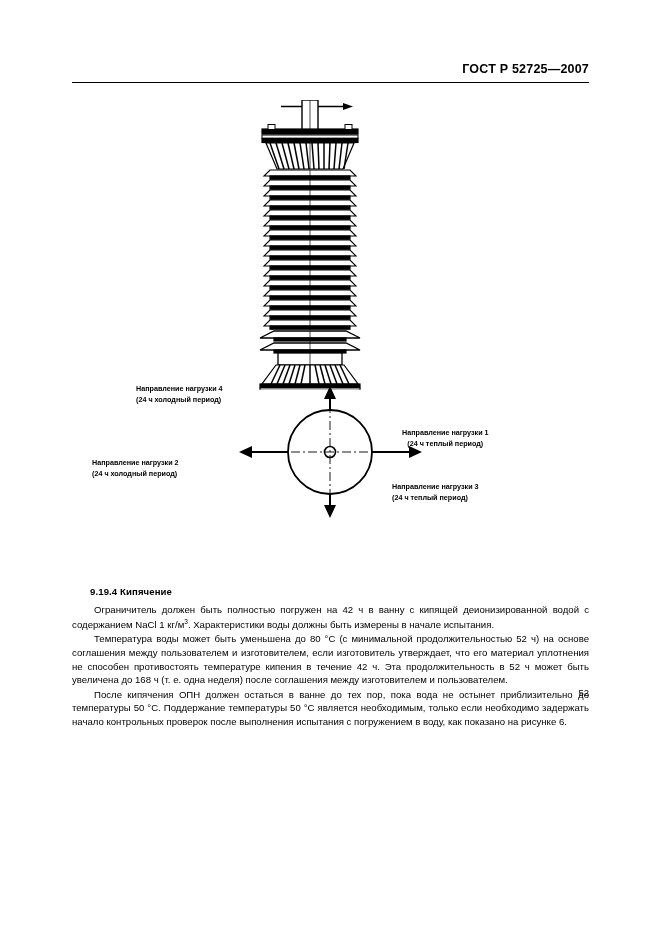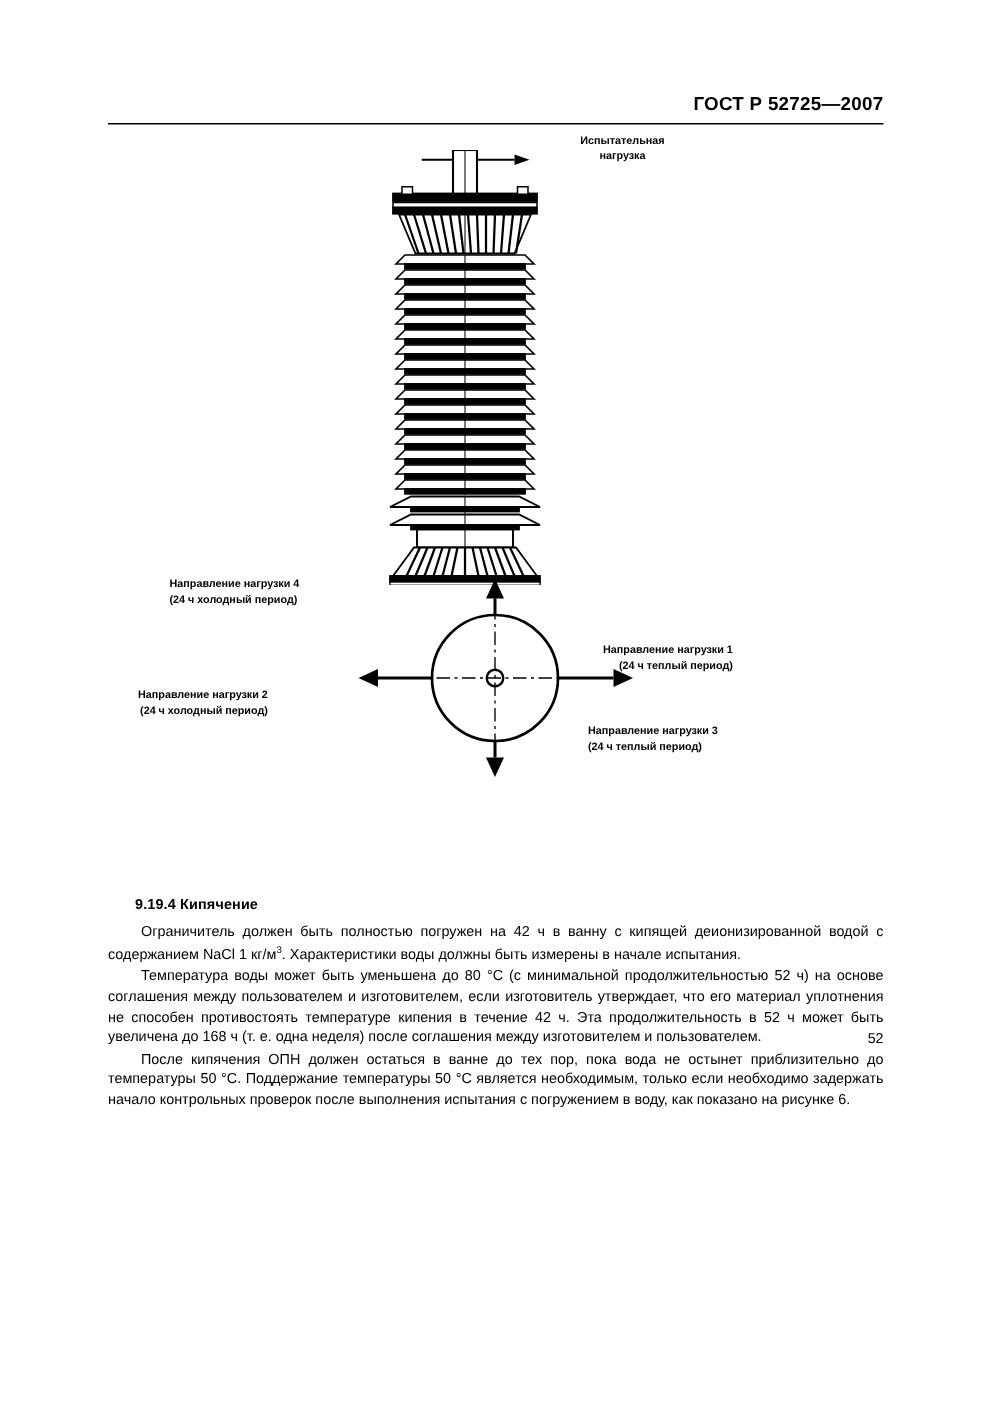--- a/index.html
+++ b/index.html
@@ -83,24 +83,24 @@
     width: 517px;
     height: 140px;
   }
   .dir-label {
     position: absolute;
     font-size: 7.2px;
     font-weight: bold;
     line-height: 1.5;
     white-space: nowrap;
   }
-  .dir-1 { left: 330px; top: 46px; text-align: right; }
-  .dir-2 { left: 20px;  top: 76px; text-align: right; }
+  .dir-1 { left: 330px; top: 46px; text-align: center; }
+  .dir-2 { left: 20px;  top: 76px; text-align: left; }
   .dir-3 { left: 320px; top: 100px; text-align: left; }
-  .dir-4 { left: 41px;  top: 2px;  text-align: left; }
+  .dir-4 { left: 64px;  top: 2px;  text-align: left; }
 
   
   .fig-caption {
     position: absolute;
     top: 448px;
     left: 0;
     width: 517px;
     text-align: center;
     font-size: 8.1px;
     line-height: 1.4;
@@ -109,21 +109,21 @@
   
   .body {
     position: absolute;
     top: 586px;
     left: 72px;
     width: 517px;
   }
   .sec-head {
     font-size: 9.6px;
     font-weight: bold;
-    margin: 12px 0 6px 18px;
+    margin: 0 0 6px 18px;
     letter-spacing: 0.1px;
   }
   .para {
     font-size: 9.6px;
     line-height: 1.42;
     text-align: justify;
     text-justify: inter-word;
     margin: 0 0 1px 0;
     text-indent: 22px;
     hyphens: manual;
@@ -141,24 +141,20 @@
 </head>
 <body>
 
 <div class="page">
 
   <div class="header">ГОСТ Р 52725—2007</div>
   <div class="header-rule"></div>
 
   <div class="figure">
 
-    <div class="callout-label">
-      <span>Испытательная</span><br>
-      <span>нагрузка</span>
-    </div>
 
     <svg class="callout-arrow" viewBox="0 0 72 9">
       <line x1="0" y1="4.5" x2="62" y2="4.5" stroke="#000" stroke-width="1.4"></line>
       <polygon points="62,1 72,4.5 62,8" fill="#000"></polygon>
     </svg>
 
     <svg class="insulator" viewBox="0 0 140 290">
       <g stroke="#000" fill="none" stroke-width="1.2">
 
         <g>

